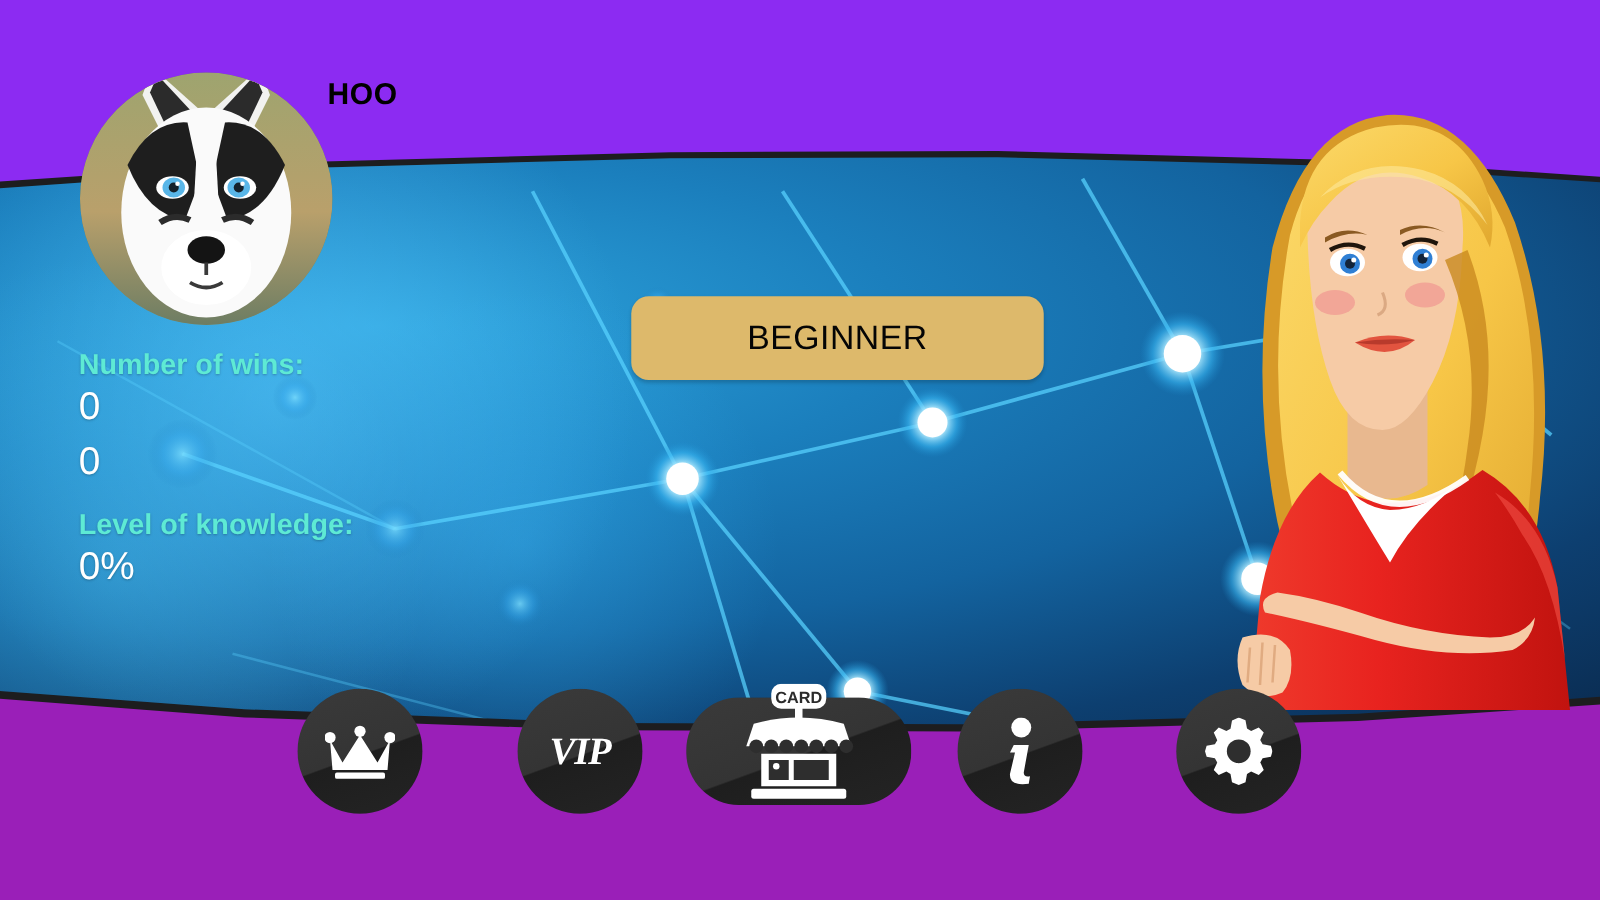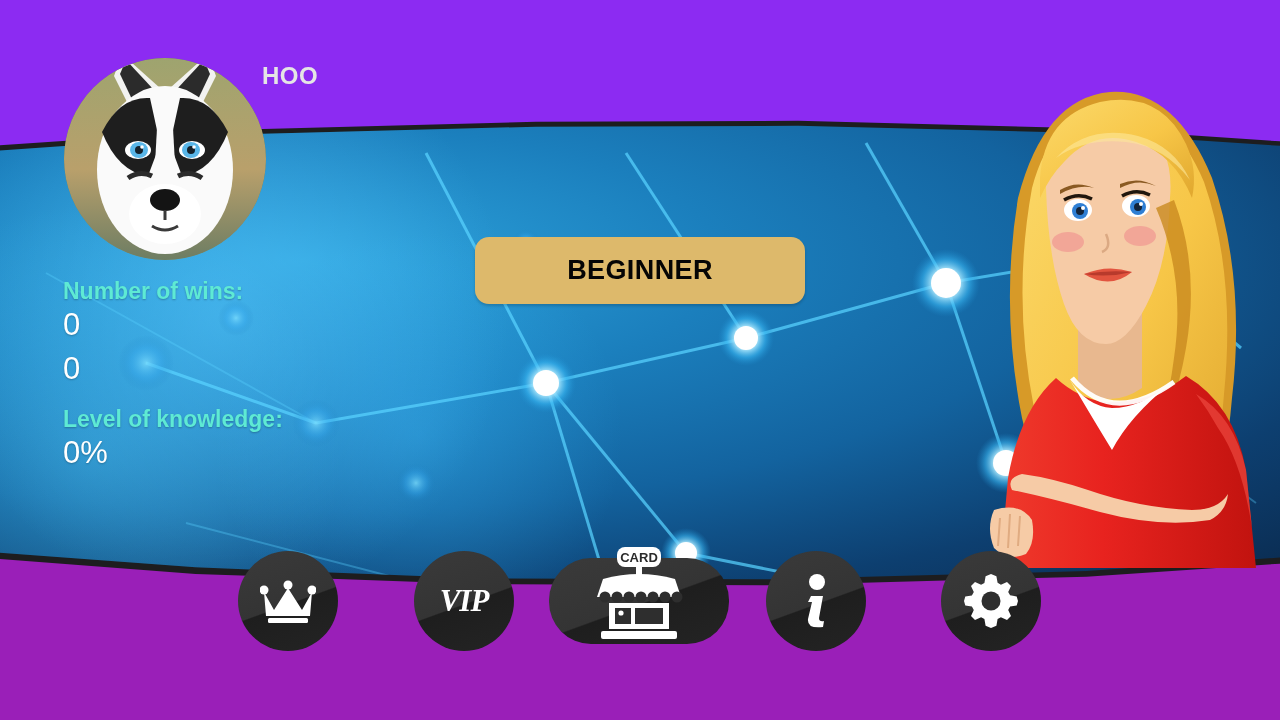--- a/index.html
+++ b/index.html
@@ -49,42 +49,42 @@
   
   .avatar {
     position:absolute; left:64px; top:58px; width:202px; height:202px;
     border-radius:50%; z-index:6; overflow:hidden;
     background:#7c8b6a;
   }
   .avatar svg { display:block; width:202px; height:202px; }
 
   .username {
     position:absolute; left:262px; top:62px; z-index:6;
-    color:#e5e5e5; font-size:24px; font-weight:bold; letter-spacing:.5px;
+    color:#000000; font-size:24px; font-weight:bold; letter-spacing:.5px;
   }
 
   
   .stats { position:absolute; left:63px; top:256px; z-index:6; }
   .stat-label {
     color:#5eead4; font-size:23px; font-weight:bold; line-height:1.0;
     margin-bottom:6px; text-shadow:0 1px 2px rgba(0,0,0,.25);margin-top:24px;
   }
   .stat-value {
     color:#ffffff; font-size:31px; font-weight:400; line-height:1.0;
     margin-bottom:13px; text-shadow:0 1px 2px rgba(0,0,0,.25);
   }
 
   
   .diff-buttons { position:absolute; left:475px; top:237px; z-index:6; }
   .diff-btn {
     width:330px; height:67px; margin-bottom:22px;
     background:#ddb96b; border-radius:14px;
     display:flex; align-items:center; justify-content:center;
-    color:#050505; font-size:27px; font-weight:bold; letter-spacing:.4px;
-    cursor:pointer; box-shadow:0 2px 3px rgba(0,0,0,.18);
+    color:#050505; font-size:27px; font-weight:normal; letter-spacing:.4px;
+    cursor:pointer; box-shadow:0 2px 3px rgba(0,0,0,.18);margin-left:30px;
   }
 
   
   .character { position:absolute; left:960px; top:58px; width:330px; height:510px; z-index:5; }
   .character svg { display:block; width:330px; height:510px; }
 
   
   .nav { position:absolute; left:0; top:548px; width:1280px; height:110px; z-index:8; }
   .nav-btn {
     position:absolute; background:#2e2e2e; cursor:pointer;

